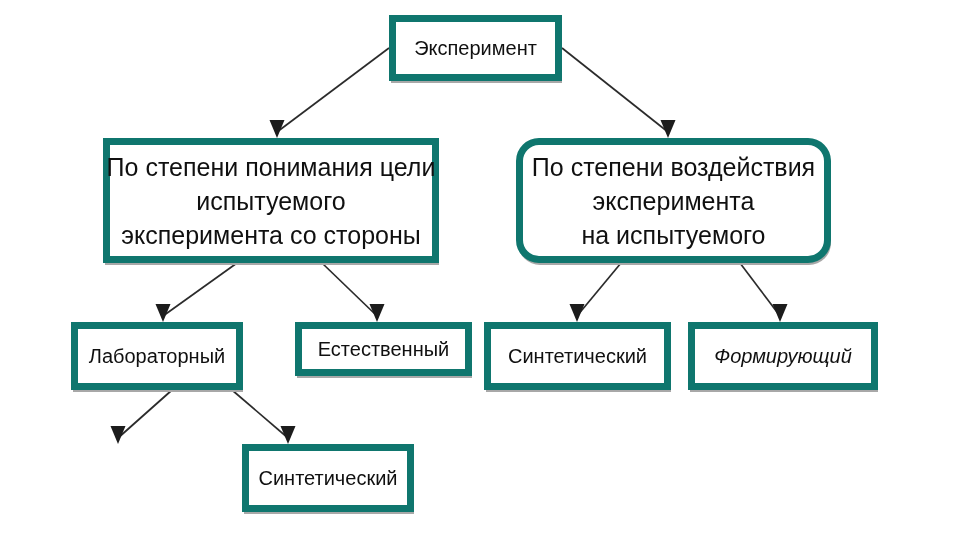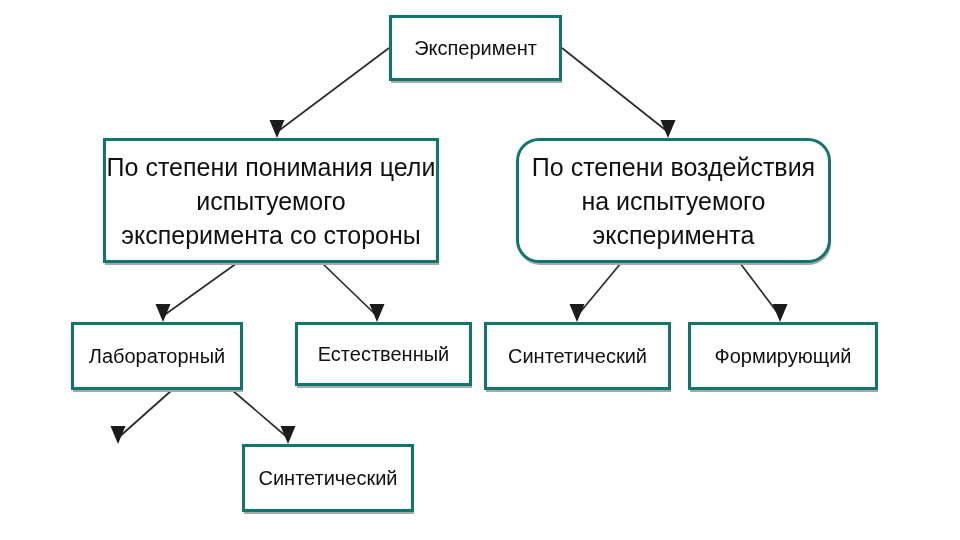--- a/index.html
+++ b/index.html
@@ -25,21 +25,21 @@
     stroke: #2b2b2b;
     stroke-width: 1.7;
   }
   .edges polygon {
     fill: #1c1c1c;
   }
   .node {
     position: absolute;
     box-sizing: border-box;
     background: #ffffff;
-    border: 3px solid #0f766e;
+    border: 7px solid #0f766e;
     box-shadow: 1px 3px 0 -1px #a8a8a8;
     display: flex;
     flex-direction: column;
     align-items: center;
     justify-content: center;
     text-align: center;
     color: #101010;
   }
   .node .lbl {
     display: block;
@@ -51,23 +51,23 @@
     display: block;
     font-size: 25px;
     line-height: 34px;
     white-space: nowrap;
   }
   
   .n-root   { left: 389px; top: 15px;  width: 173px; height: 66px; }
   .n-goal   { left: 103px; top: 138px; width: 336px; height: 125px; }
   .n-impact { left: 516px; top: 138px; width: 315px; height: 125px; border-radius: 23px; }
   .n-lab    { left: 71px;  top: 322px; width: 172px; height: 68px; text-align: right; }
-  .n-nat    { left: 295px; top: 322px; width: 177px; height: 64px; text-align: right; }
+  .n-nat    { left: 295px; top: 322px; width: 177px; height: 54px; text-align: right; }
   .n-asc    { left: 484px; top: 322px; width: 187px; height: 68px; }
-  .n-form   { left: 688px; top: 322px; width: 190px; height: 68px; }
+  .n-form   { left: 688px; top: 322px; width: 190px; height: 68px; font-style: italic; }
   .n-anal   { left: 60px;  top: 444px; width: 172px; height: 68px; }
   .n-synt   { left: 242px; top: 444px; width: 172px; height: 68px; }
 </style>
 </head>
 <body>
 
 <div class="canvas">
 
   <svg class="edges" viewBox="0 0 960 540" xmlns="http://www.w3.org/2000/svg">
 
@@ -101,22 +101,22 @@
   </div>
 
   <div class="node n-goal">
     <span class="line">По степени понимания цели</span>
     <span class="line">испытуемого</span>
     <span class="line">эксперимента со стороны</span>
   </div>
 
   <div class="node n-impact">
     <span class="line">По степени воздействия</span>
+    <span class="line">эксперимента</span>
     <span class="line">на испытуемого</span>
-    <span class="line">эксперимента</span>
   </div>
 
   <div class="node n-lab">
     <span class="lbl">Лабораторный</span>
   </div>
 
   <div class="node n-nat">
     <span class="lbl">Естественный</span>
   </div>
 

